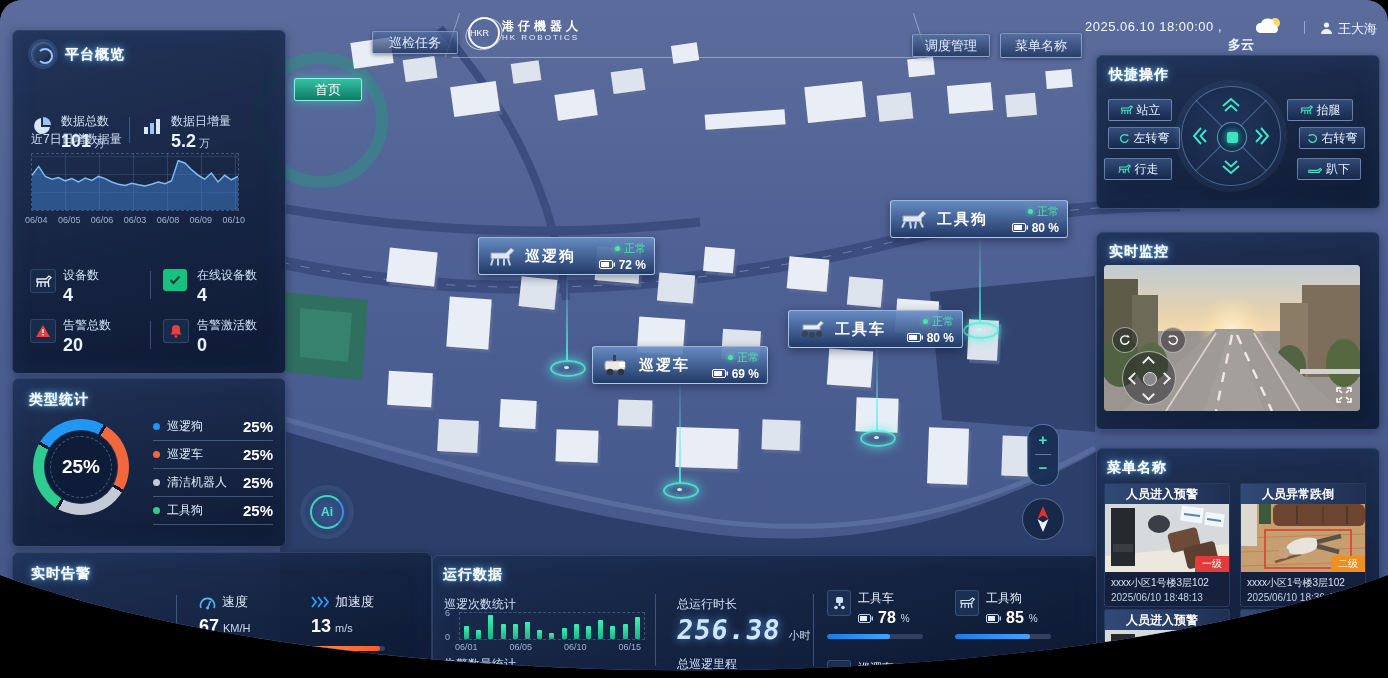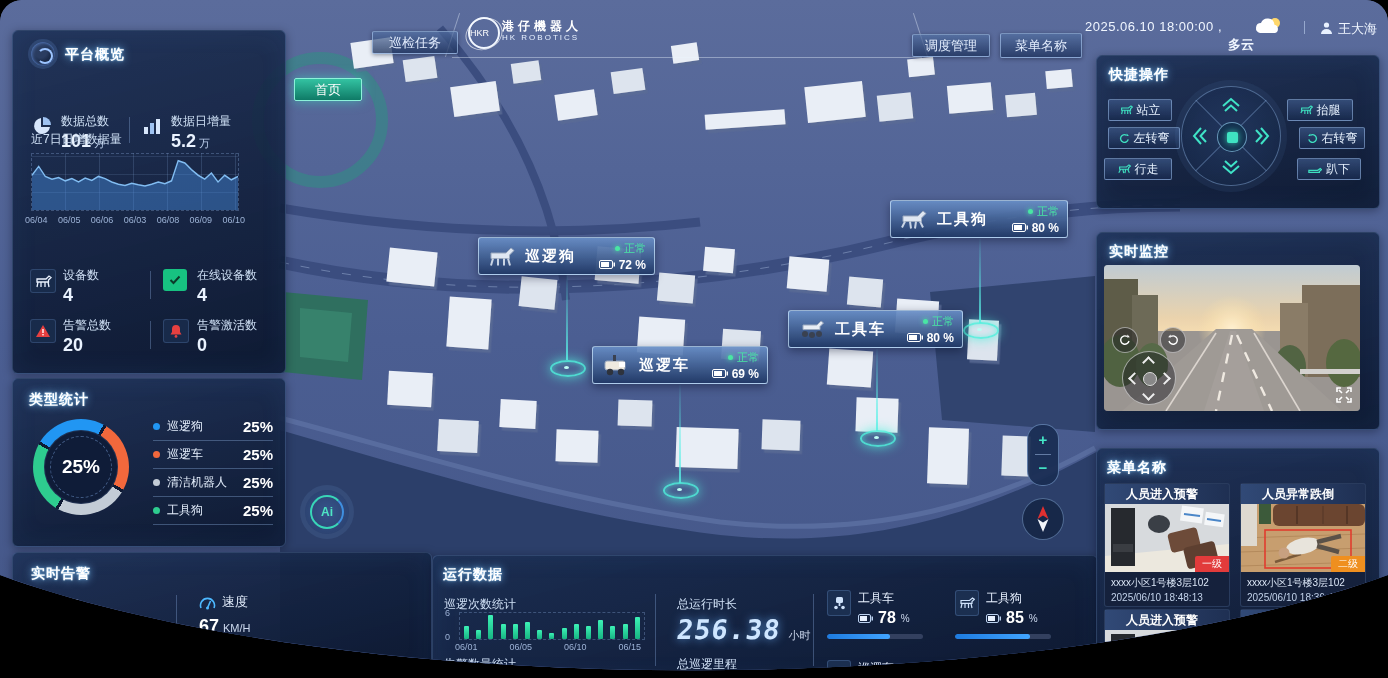--- a/index.html
+++ b/index.html
@@ -386,20 +386,32 @@
             <path d="M8.5,13 L11.5,6" stroke="#4db8ff" stroke-width="1.6"></path>
             <circle cx="8.5" cy="13" r="1.5" fill="#4db8ff"></circle>
           </svg>
         <span>速度</span>
       </div>
       <div class="cval"><b>67</b><i>KM/H</i></div>
       <div class="pbar">
           <i style="width: 80%;"></i>
         </div>
     </div>
+    <div class="abs" style="left:298px;top:40px">
+      <div class="chead">
+        <svg width="18" height="12" viewBox="0 0 18 12">
+            <path d="M1,1 L5,6 L1,11 M7,1 L11,6 L7,11 M13,1 L17,6 L13,11" stroke="#2f9bff" stroke-width="1.8" fill="none"></path>
+          </svg>
+        <span>加速度</span>
+      </div>
+      <div class="cval"><b>13</b><i>m/s</i></div>
+      <div class="pbar">
+          <i style="width: 93%;"></i>
+        </div>
+    </div>
   </section>
 
   <section class="panel" style="left:432px;top:555px;width:664px;height:123px">
     <div class="ptitle" style="left:10px;top:10px">运行数据</div>
     <div class="sub" style="left:11px;top:40px">巡逻次数统计</div>
     <div class="yax">
         <span>6</span>
         <span>0</span>
       </div>
     <div class="barchart" id="patrol-bars">

